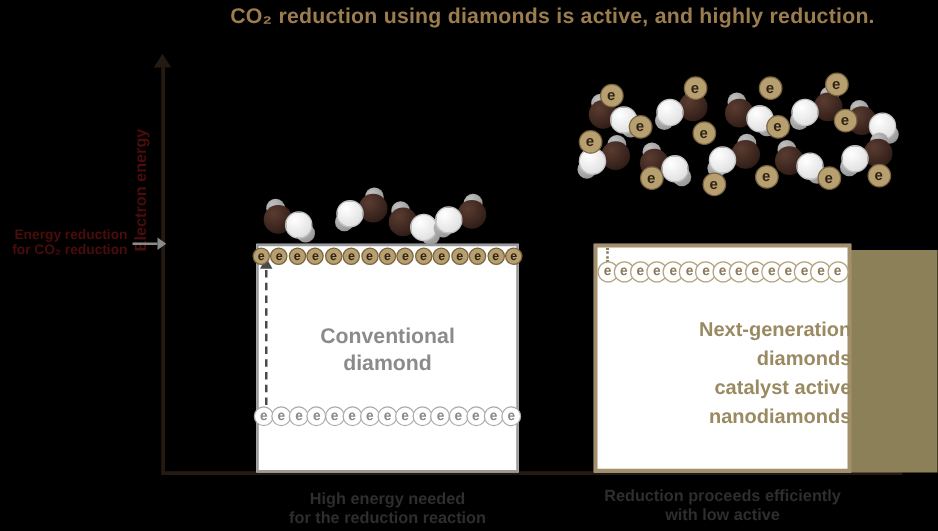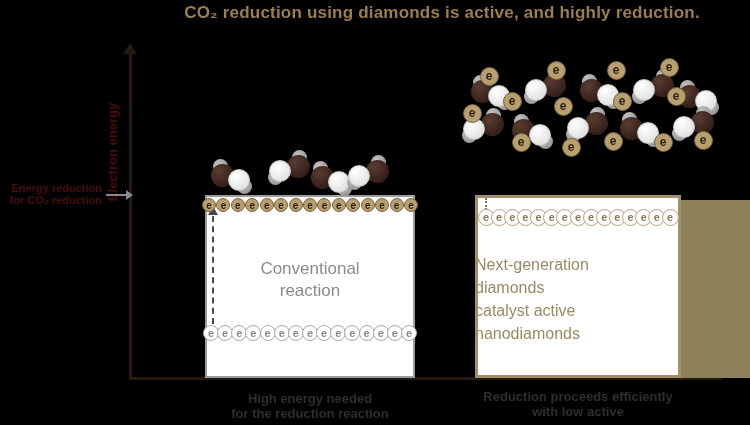--- a/index.html
+++ b/index.html
@@ -28,23 +28,23 @@
                border-top:5px solid transparent;border-bottom:5px solid transparent;
                border-left:7px solid #8a8a8a;}
 
   
   .box{position:absolute;background:#fff;}
   .box-left{left:205px;top:195px;width:210px;height:183px;border:2px solid #9a9a9a;box-sizing:border-box;}
   .box-right{left:475px;top:195px;width:206px;height:183px;border:3px solid #a3906a;box-sizing:border-box;}
   .shadow-band{position:absolute;left:681px;top:200px;width:69px;height:178px;background:#8b8058;}
 
   .box-label-left{position:absolute;left:205px;top:258px;width:210px;text-align:center;
-                  color:#8b8b8b;font-size:17px;font-weight:normal;line-height:22px;}
-  .box-label-right{position:absolute;left:475px;top:253px;width:206px;text-align:left;
-                  color:#9a8a62;font-size:16px;font-weight:normal;line-height:23px;}
+                  color:#8b8b8b;font-size:17px;font-weight:bold;line-height:22px;}
+  .box-label-right{position:absolute;left:475px;top:253px;width:206px;text-align:right;
+                  color:#9a8a62;font-size:16px;font-weight:bold;line-height:23px;}
 
   
   .dash-arrow-line{position:absolute;left:212px;top:216px;width:0;height:108px;
                    border-left:2px dashed #4a4a4a;}
   .dash-arrow-head{position:absolute;left:208px;top:206px;width:0;height:0;
                    border-left:5px solid transparent;border-right:5px solid transparent;
                    border-bottom:9px solid #4a4a4a;}
   .dot-line-right{position:absolute;left:485px;top:198px;width:0;height:12px;
                   border-left:2px dotted #8a7a5a;}
 
@@ -88,21 +88,21 @@
   <div class="level-line"></div>
   <div class="level-arrowhead"></div>
 
   <div class="shadow-band"></div>
 
   <div class="box box-left"></div>
   <div class="box box-right"></div>
 
   <div class="box-label-left">
     <span>Conventional</span><br>
-    <span>reaction</span>
+    <span>diamond</span>
   </div>
   <div class="box-label-right">
     <span>Next-generation</span><br>
     <span>diamonds</span><br>
     <span>catalyst active</span><br>
     <span>nanodiamonds</span>
   </div>
 
   <div class="dash-arrow-head"></div>
   <div class="dash-arrow-line"></div>

